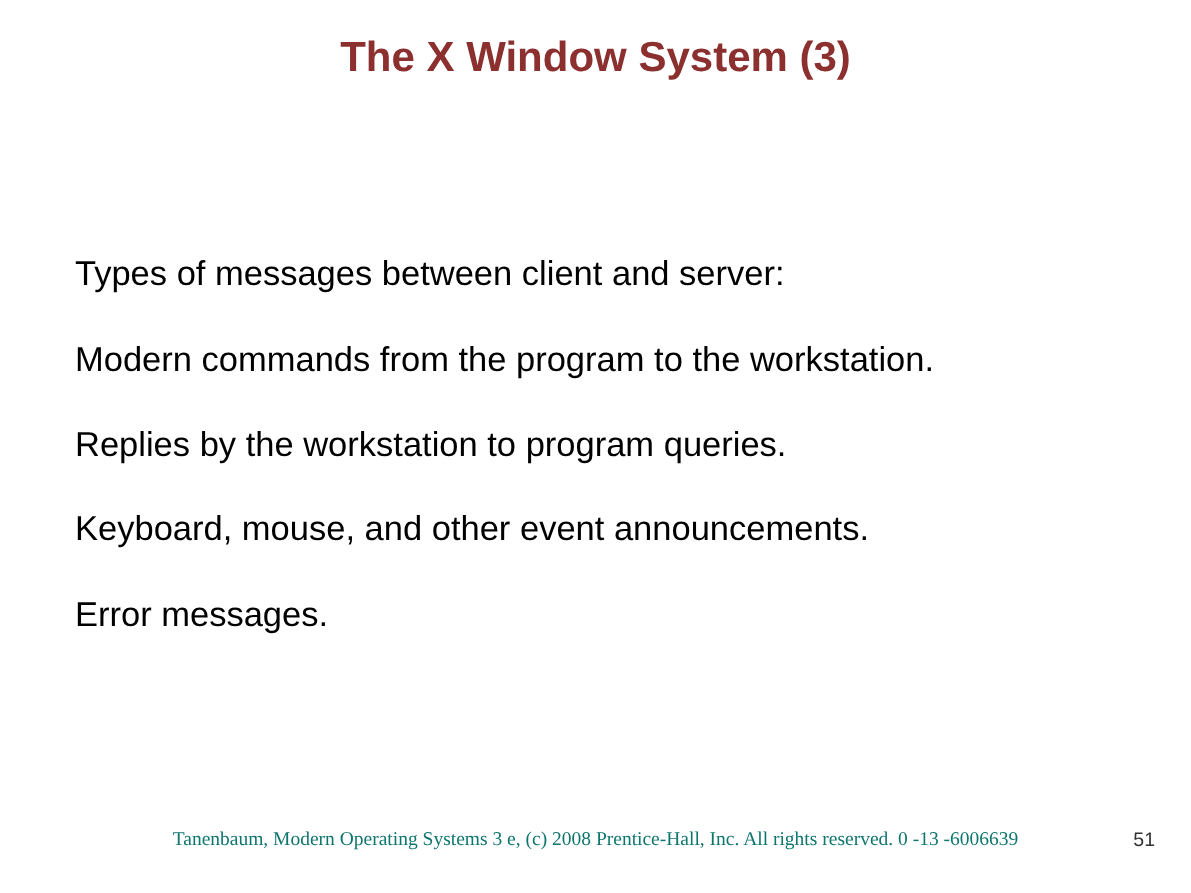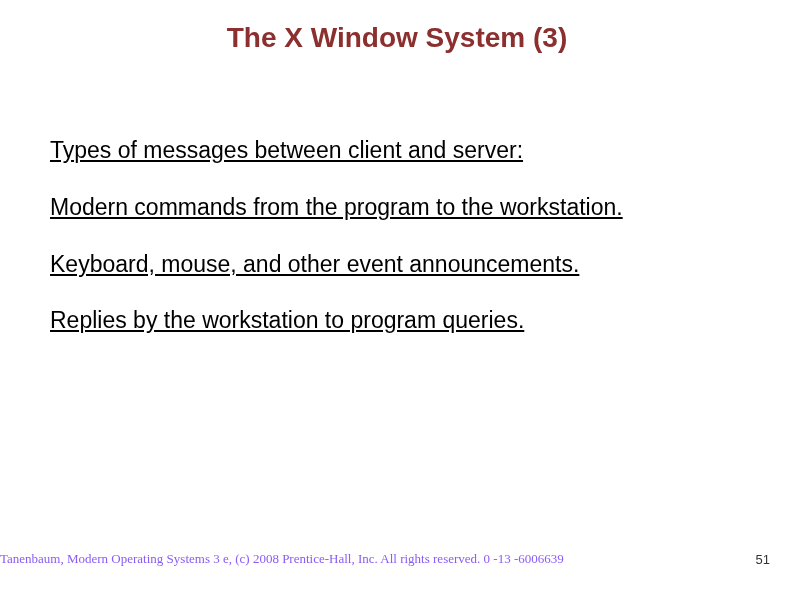--- a/index.html
+++ b/index.html
@@ -23,58 +23,59 @@
     top: 22px;
     left: 0;
     right: 0;
     text-align: center;
     font-size: 28px;
     font-weight: bold;
     color: #8b2f2f;
   }
   .body {
     position: absolute;
-    top: 136px;
+    top: 168px;
     left: 50px;
     right: 50px;
-    text-decoration: underline;
   }
   .body p {
     font-size: 23px;
     color: #000000;
     margin: 0 0 28px 0;
     line-height: 1.25;
   }
   .footer {
     position: absolute;
     bottom: 28px;
     left: 0;
     right: 0;
+    text-align: center;
     font-family: "Times New Roman", Times, serif;
     font-size: 13px;
-    color: #8b5cf6;
+    color: #0f766e;
     margin-top: 43px;
   }
   .page-num {
     position: absolute;
     bottom: 28px;
     right: 24px;
     font-family: Liberation Sans, sans-serif;
     font-size: 13px;
     color: #333333;
   }
 </style>
 </head>
 <body>
 
 <div class="slide">
   <div class="title">The X Window System (3)</div>
 
   <div class="body">
     <p>Types of messages between client and server:</p>
     <p>Modern commands from the program to the workstation.</p>
+    <p>Replies by the workstation to program queries.</p>
     <p>Keyboard, mouse, and other event announcements.</p>
-    <p>Replies by the workstation to program queries.</p>
+    <p>Error messages.</p>
   </div>
 
   <div class="footer">Tanenbaum, Modern Operating Systems 3 e, (c) 2008 Prentice-Hall, Inc. All rights reserved. 0 -13 -6006639</div>
   <div class="page-num">51</div>
 </div>
 
 </body></html>

